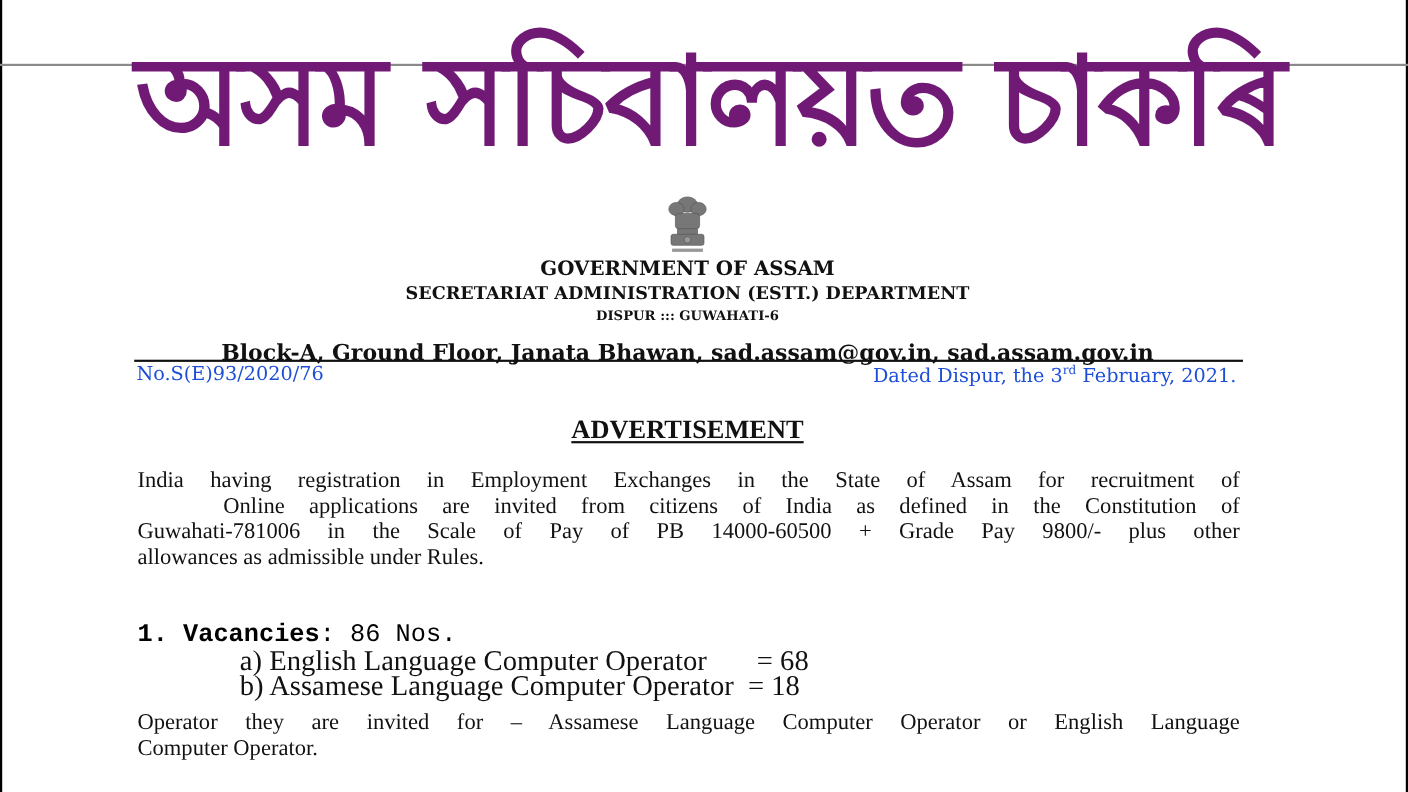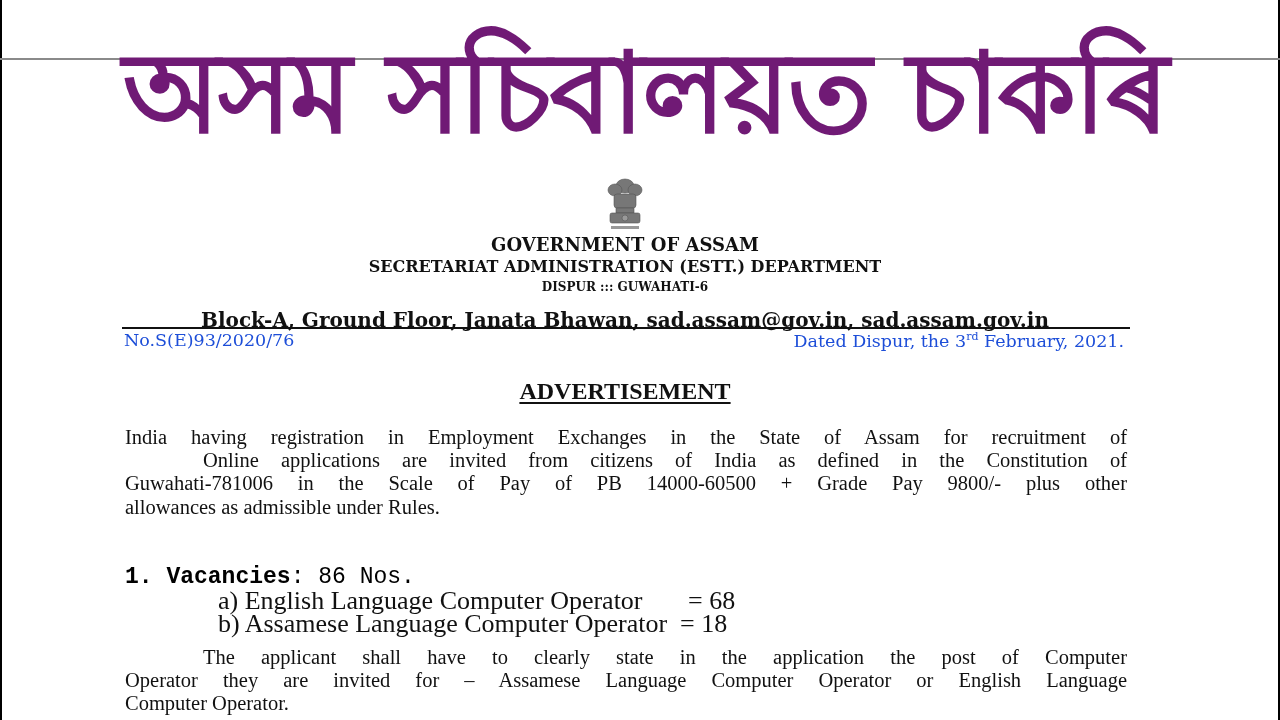--- a/index.html
+++ b/index.html
@@ -123,16 +123,15 @@
 <div class="vac-item vac-a">
   <span class="lbl">a)  English Language Computer Operator</span>
   <span class="val" style="left:470px">= 68</span>
 </div>
 <div class="vac-item vac-b">
   <span class="lbl">b)  Assamese Language Computer Operator</span>
   <span class="val" style="left:462px">= 18</span>
 </div>
 
 <div class="para para-2">
-  <span class="ln indent">The applicant shall have to clearly state in the application the post of Computer</span>
   <span class="ln">Operator they are invited for – Assamese Language Computer Operator or English Language</span>
   <span class="ln last">Computer Operator.</span>
 </div>
 
 </body></html>

